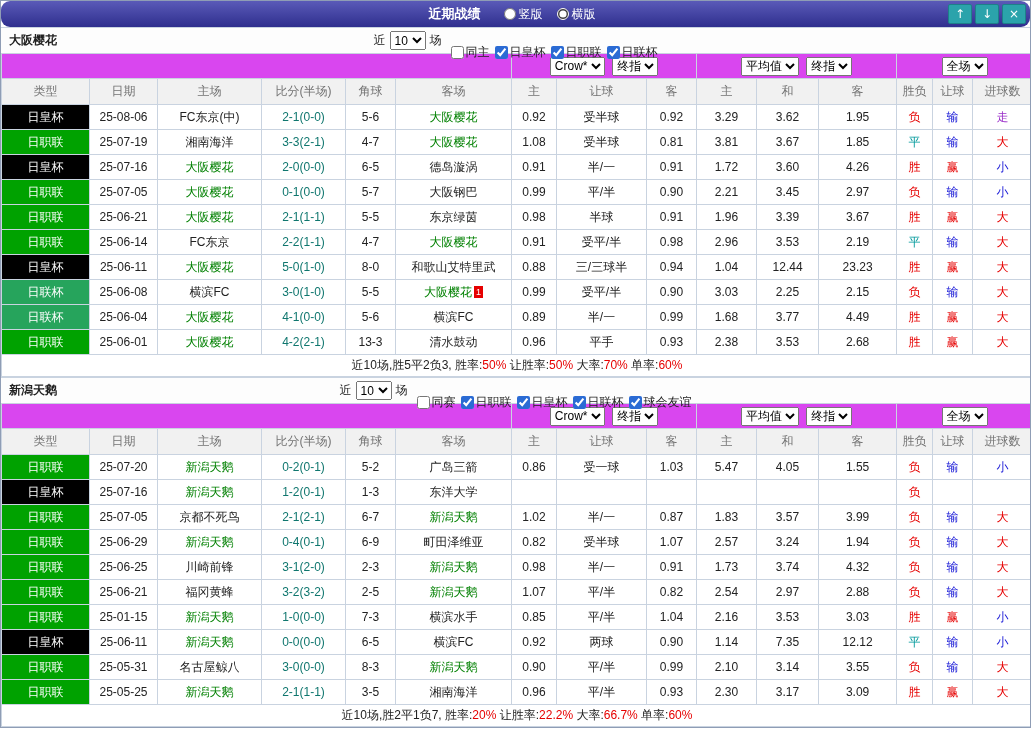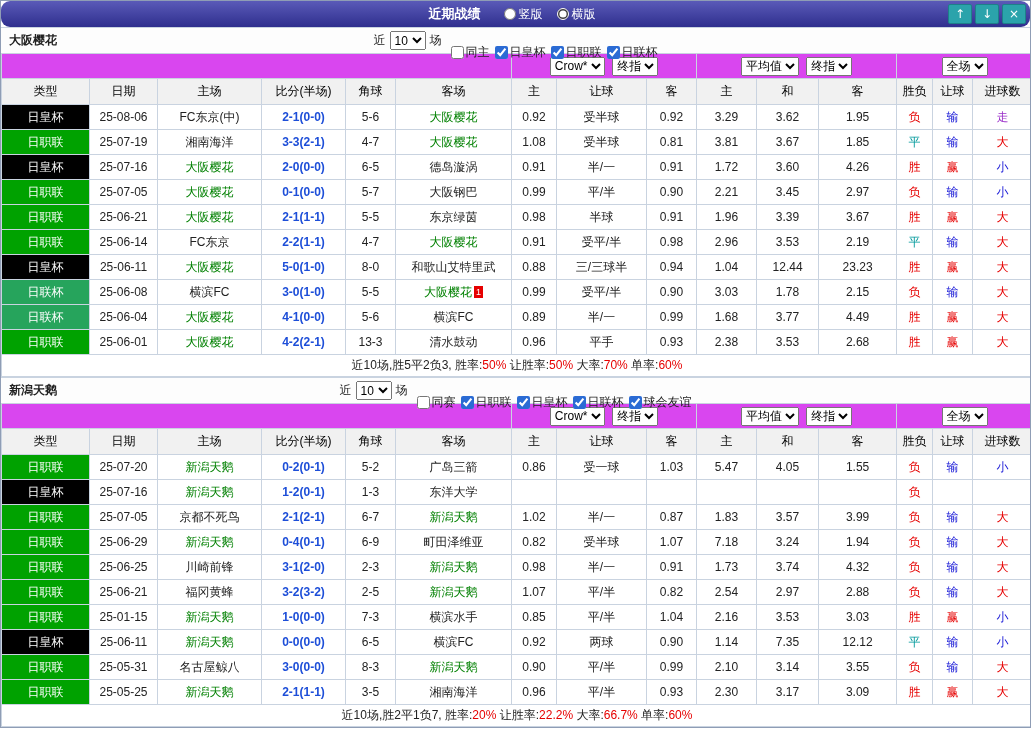--- a/index.html
+++ b/index.html
@@ -41,26 +41,26 @@
   .filters select { height:19px; font-size:12px; }
   .cb { display:inline-flex; align-items:center; gap:2px; margin-left:5px; cursor:pointer;margin-top:24px; }
   
   table { width:100%; border-collapse:collapse; table-layout:fixed; }
   td,th {
     border:1px solid #c9d3e0; text-align:center; height:25px;
     padding:0 2px; overflow:hidden; white-space:nowrap; font-weight:normal;
   }
   thead tr.selrow td { height:25px; background:#d946ef; }
   thead tr.selrow select { height:19px; font-size:12px; margin:0 2px; max-width:95%; }
-  thead tr.colhead th { background:#f1f1f1; height:26px; color:#000000; }
+  thead tr.colhead th { background:#f1f1f1; height:26px; color:#737373; }
   tbody td { background:#fff; }
   .bg-black { background:#000; color:#fff; }
   .bg-green { background:#00a200; color:#fff; }
   .bg-cup   { background:#26a45c; color:#fff; }
-  .score { color:#1d4ed8;font-weight:bold; }
+  .score { color:#0f766e; }
   .team  { color:#008000; }
   .r  { color:#e60000; }
   .b  { color:#1414d6; }
   .tl { color:#00999b; }
   .p  { color:#9b30c9; }
   .summary { height:22px; background:#fff; }
   .summary span.r { color:#e60000; }
   .summary span.k { color:#222; }
   .redcard {
     display:inline-block; background:#e60000; color:#fff;
@@ -285,21 +285,21 @@
           <td class="bg-cup">日联杯</td>
           <td>25-06-08</td>
           <td>横滨FC</td>
           <td class="score">3-0(1-0)</td>
           <td>5-5</td>
           <td class="team">大阪樱花<span class="redcard">1</span></td>
           <td>0.99</td>
           <td>受平/半</td>
           <td>0.90</td>
           <td>3.03</td>
-          <td>1.78</td>
+          <td>2.25</td>
           <td>2.15</td>
           <td class="r">负</td>
           <td class="b">输</td>
           <td class="r">大</td>
         </tr>
         <tr>
           <td class="bg-cup">日联杯</td>
           <td>25-06-04</td>
           <td class="team">大阪樱花</td>
           <td class="score">4-1(0-0)</td>
@@ -472,21 +472,21 @@
         <tr>
           <td class="bg-green">日职联</td>
           <td>25-06-29</td>
           <td class="team">新潟天鹅</td>
           <td class="score">0-4(0-1)</td>
           <td>6-9</td>
           <td>町田泽维亚</td>
           <td>0.82</td>
           <td>受半球</td>
           <td>1.07</td>
-          <td>7.18</td>
+          <td>2.57</td>
           <td>3.24</td>
           <td>1.94</td>
           <td class="r">负</td>
           <td class="b">输</td>
           <td class="r">大</td>
         </tr>
         <tr>
           <td class="bg-green">日职联</td>
           <td>25-06-25</td>
           <td>川崎前锋</td>

